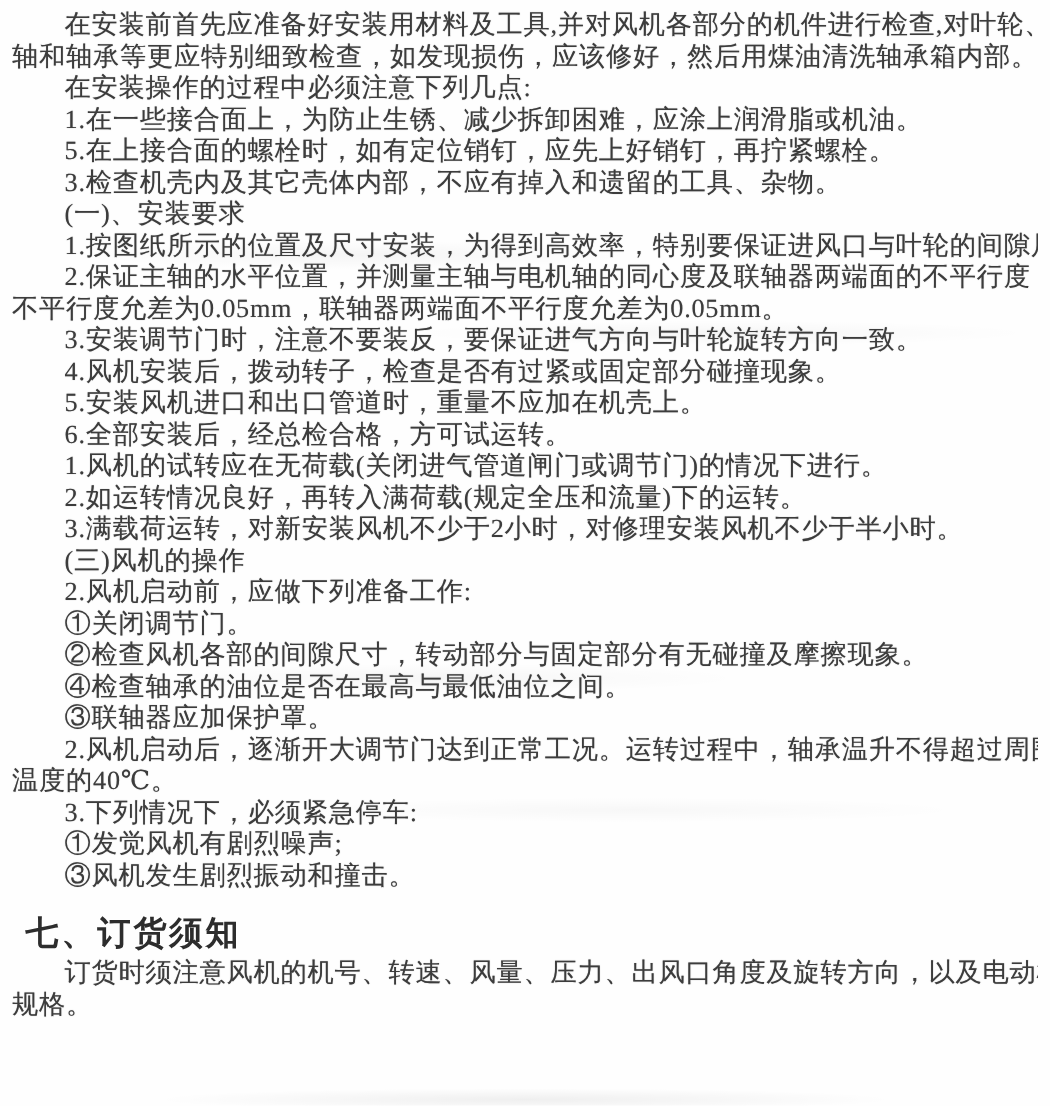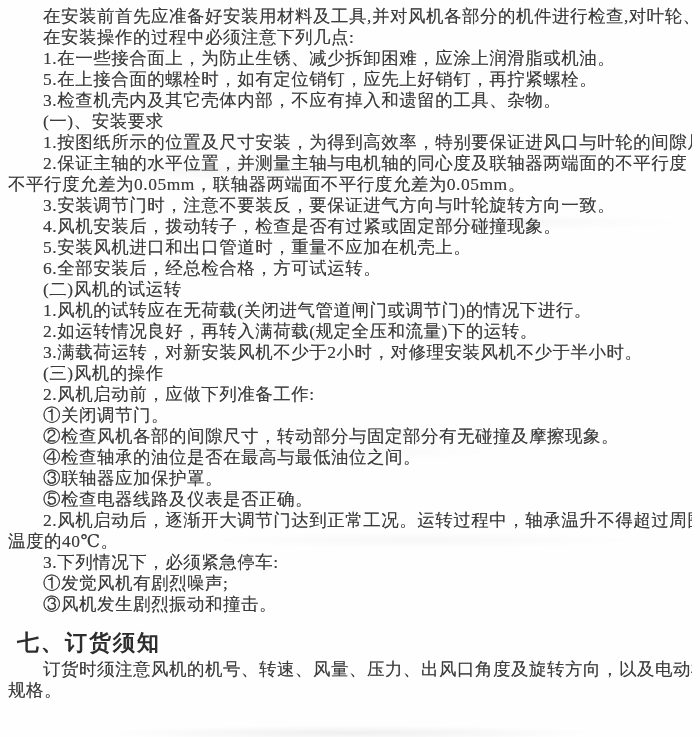--- a/index.html
+++ b/index.html
@@ -52,43 +52,42 @@
   }
 </style>
 </head>
 <body style="background: rgb(254, 254, 254);">
 
 <div class="page" style="color: rgb(60, 60, 60);">
 
   <div class="body-lines">
 
   <div class="line indent">在安装前首先应准备好安装用材料及工具,并对风机各部分的机件进行检查,对叶轮、主</div>
+      <div class="line">轴和轴承等更应特别细致检查，如发现损伤，应该修好，然后用煤油清洗轴承箱内部。</div>
       <div class="line indent">在安装操作的过程中必须注意下列几点:</div>
       <div class="line indent">1.在一些接合面上，为防止生锈、减少拆卸困难，应涂上润滑脂或机油。</div>
       <div class="line indent">5.在上接合面的螺栓时，如有定位销钉，应先上好销钉，再拧紧螺栓。</div>
       <div class="line indent">3.检查机壳内及其它壳体内部，不应有掉入和遗留的工具、杂物。</div>
       <div class="line indent">(一)、安装要求</div>
       <div class="line indent">1.按图纸所示的位置及尺寸安装，为得到高效率，特别要保证进风口与叶轮的间隙尺寸。</div>
       <div class="line indent">2.保证主轴的水平位置，并测量主轴与电机轴的同心度及联轴器两端面的不平行度，两轴</div>
       <div class="line">不平行度允差为0.05mm，联轴器两端面不平行度允差为0.05mm。</div>
       <div class="line indent">3.安装调节门时，注意不要装反，要保证进气方向与叶轮旋转方向一致。</div>
       <div class="line indent">4.风机安装后，拨动转子，检查是否有过紧或固定部分碰撞现象。</div>
       <div class="line indent">5.安装风机进口和出口管道时，重量不应加在机壳上。</div>
       <div class="line indent">6.全部安装后，经总检合格，方可试运转。</div>
-      <div class="line indent">(二)风机的试运转</div>
       <div class="line indent">1.风机的试转应在无荷载(关闭进气管道闸门或调节门)的情况下进行。</div>
       <div class="line indent">2.如运转情况良好，再转入满荷载(规定全压和流量)下的运转。</div>
       <div class="line indent">3.满载荷运转，对新安装风机不少于2小时，对修理安装风机不少于半小时。</div>
       <div class="line indent">(三)风机的操作</div>
       <div class="line indent">2.风机启动前，应做下列准备工作:</div>
       <div class="line indent">①关闭调节门。</div>
       <div class="line indent">②检查风机各部的间隙尺寸，转动部分与固定部分有无碰撞及摩擦现象。</div>
       <div class="line indent">④检查轴承的油位是否在最高与最低油位之间。</div>
       <div class="line indent">③联轴器应加保护罩。</div>
-      <div class="line indent">⑤检查电器线路及仪表是否正确。</div>
       <div class="line indent">2.风机启动后，逐渐开大调节门达到正常工况。运转过程中，轴承温升不得超过周围环境</div>
       <div class="line">温度的40℃。</div>
       <div class="line indent">3.下列情况下，必须紧急停车:</div>
       <div class="line indent">①发觉风机有剧烈噪声;</div>
       <div class="line indent">③风机发生剧烈振动和撞击。</div>
     </div>
 
   <h1 class="order-heading" style="color: rgb(45, 45, 45); margin-top: 15px;">七、订货须知</h1>
 
   <div class="body-lines">

